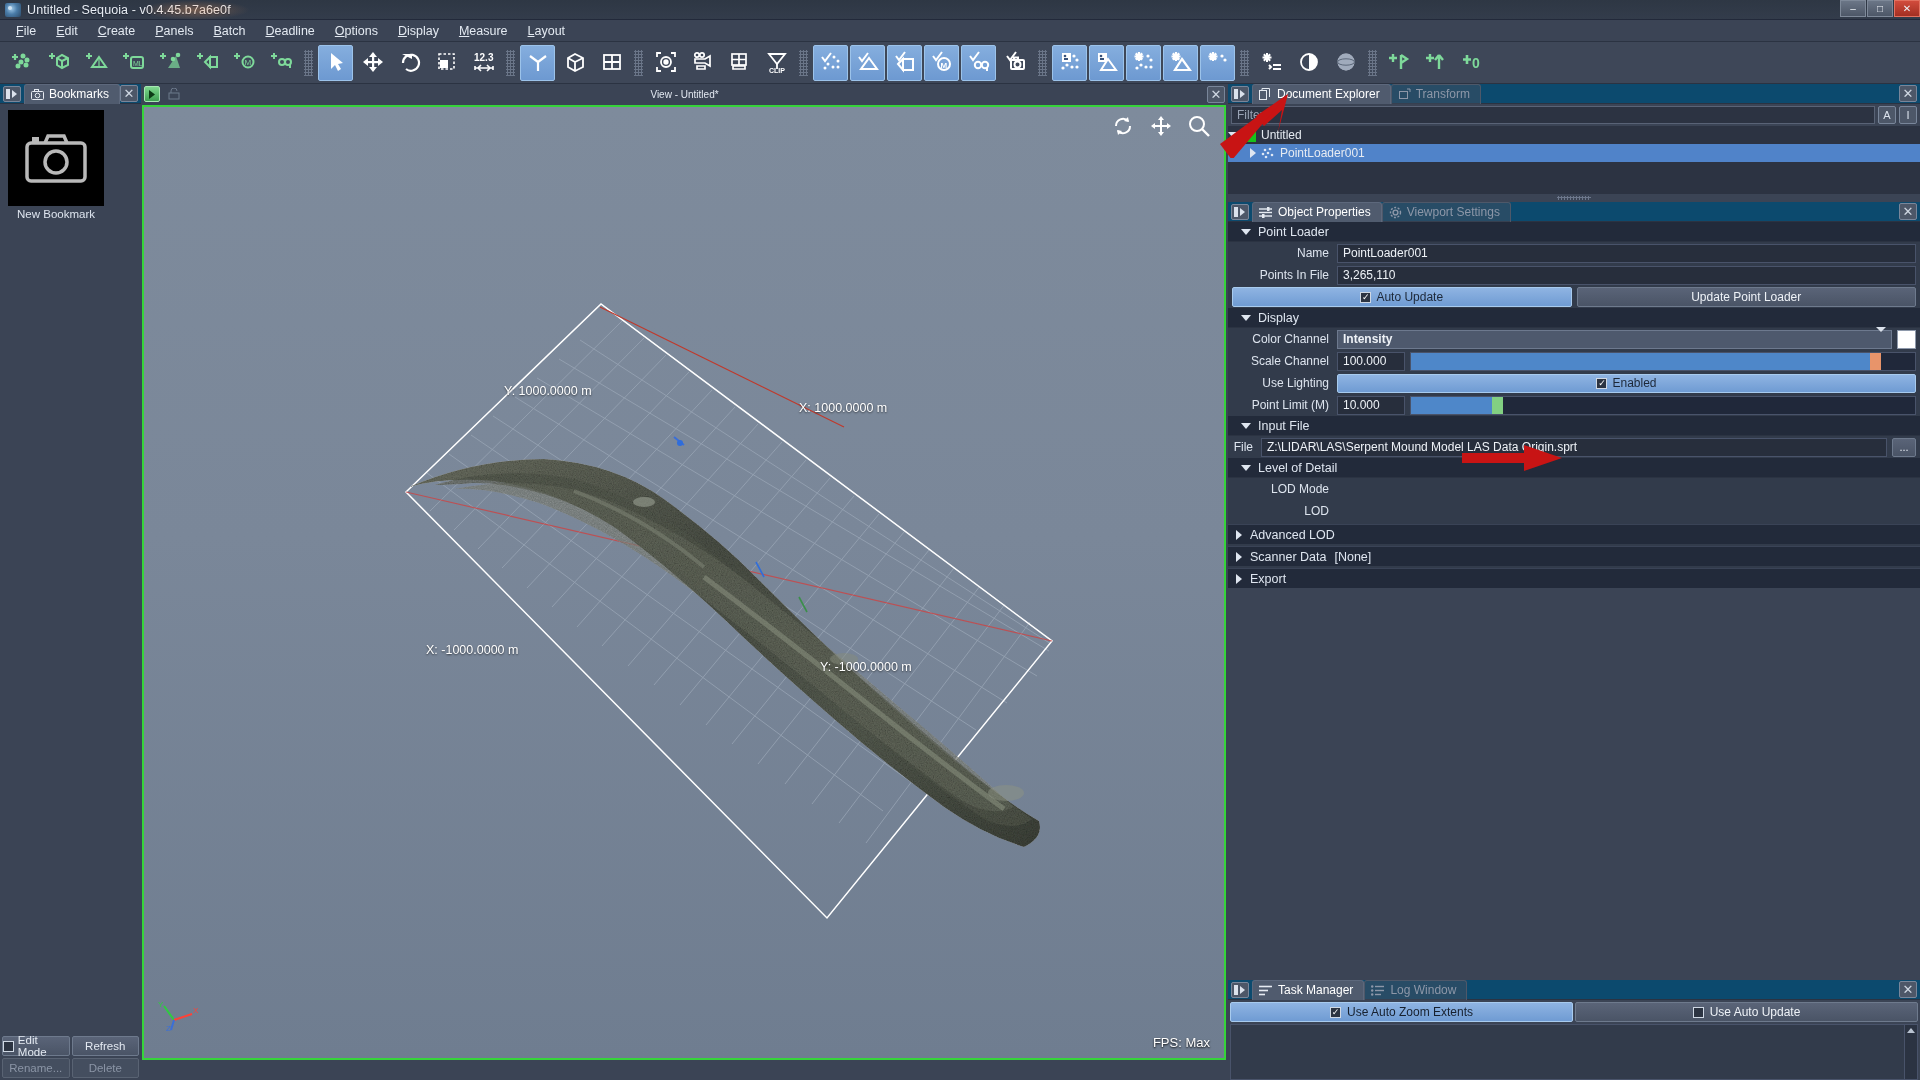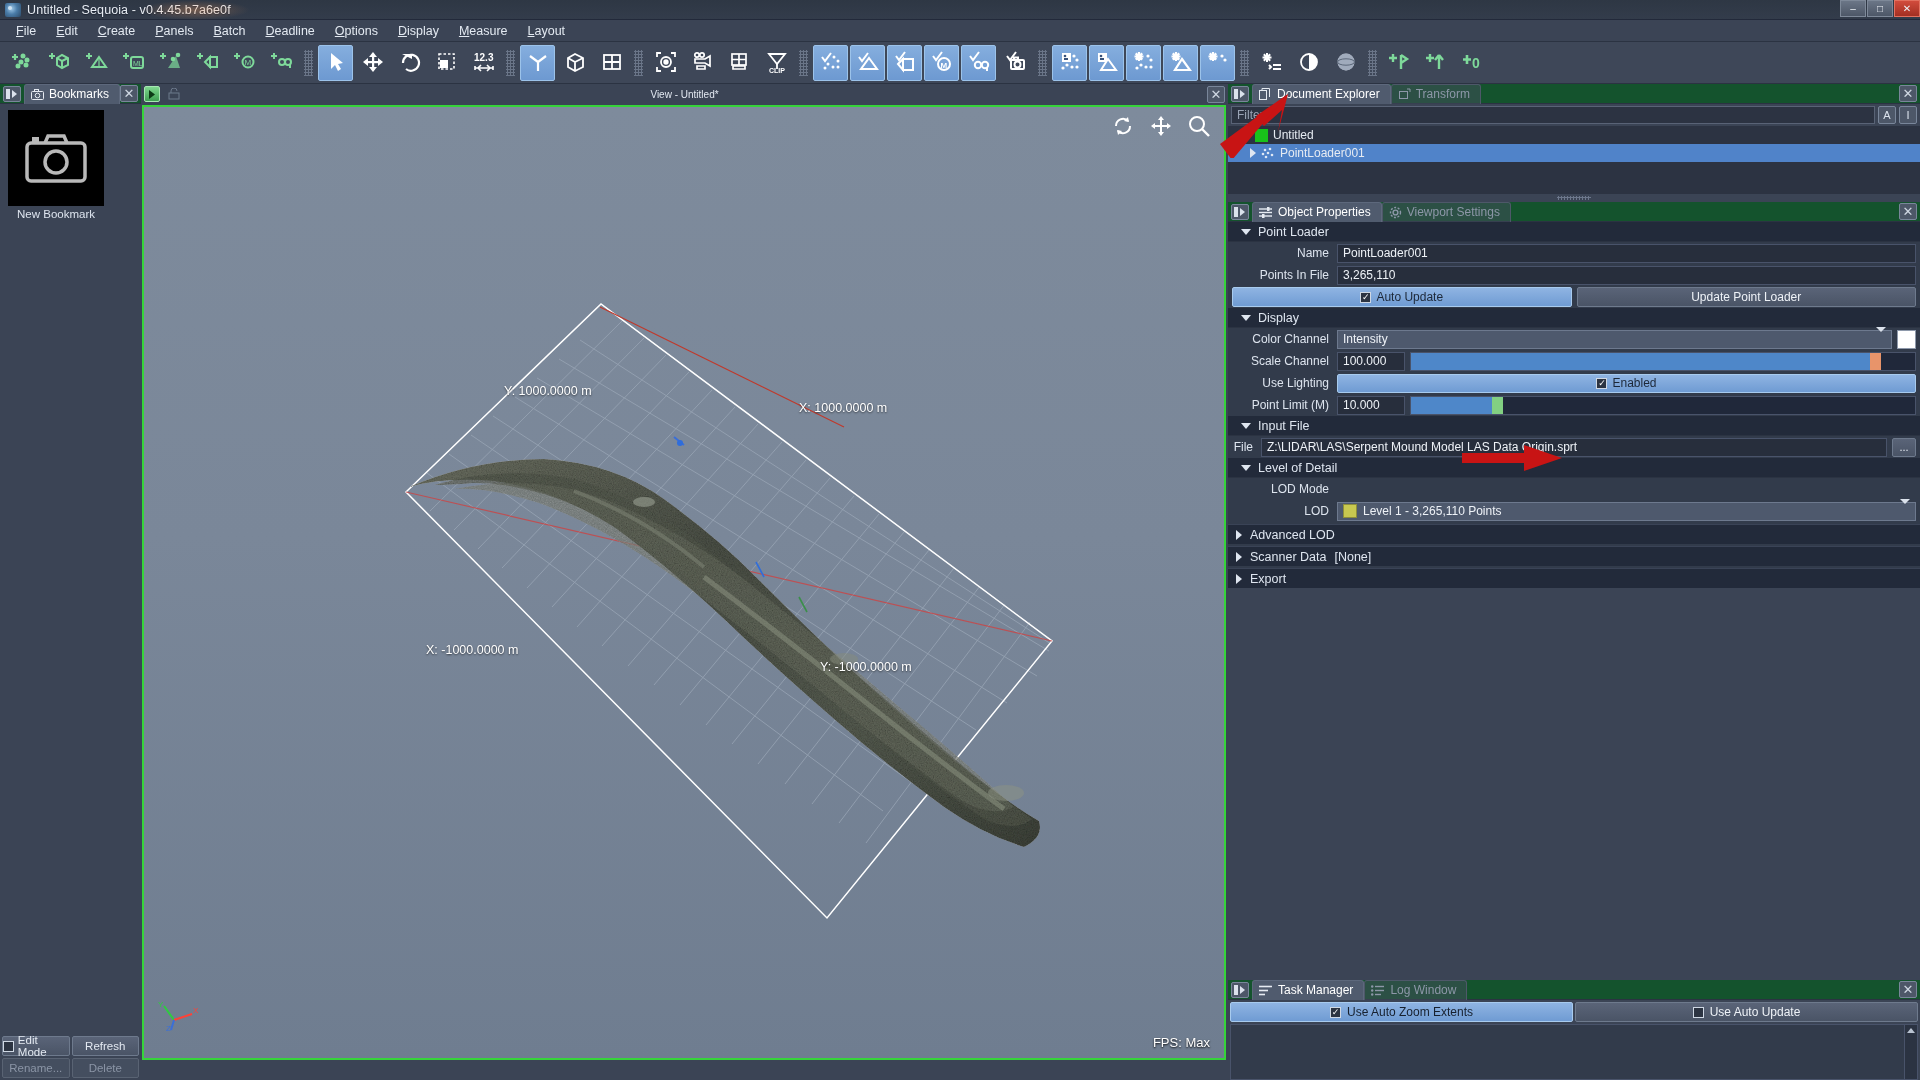--- a/index.html
+++ b/index.html
@@ -79,21 +79,21 @@
   .tb-btn svg { display: block; }
   .tb-grip {
     width: 9px; height: 26px; margin: 0 4px;
     background-image: radial-gradient(#8e9bb0 1px, transparent 1.2px);
     background-size: 3px 3px;
     opacity: .55;
   }
 
   
   .panel-head {
-    height: 20px; background: #14532d; display: flex; align-items: center;
+    height: 20px; background: #0c4a6e; display: flex; align-items: center;
     border-bottom: 1px solid #2b3342;
   }
   .pin-btn {
     width: 18px; height: 16px; margin: 0 3px;
     background: #4d5768; border: 1px solid #79869a; border-radius: 2px;
     display: flex; align-items: center; justify-content: center;
   }
   .tab {
     height: 20px; padding: 0 10px 0 6px; display: flex; align-items: center; gap: 5px;
     font-size: 12px; color: #e6ebf2; background: #49536580;
@@ -180,21 +180,21 @@
     flex: 1; height: 18px; background: #2c3342; border: 1px solid #596376;
     color: #9aa4b5; font-size: 12px; padding: 0 5px; line-height: 16px;
   }
   .sq-btn {
     width: 18px; height: 18px; background: #4d5768; border: 1px solid #79869a;
     color: #dbe2ec; font-size: 11px; text-align: center; line-height: 16px; border-radius: 2px;
   }
   .tree { background: #2c3342; }
   .tree-row {
     height: 18px; display: flex; align-items: center; gap: 5px;
-    font-size: 12px; color: #e6ebf2; padding-left: 12px;
+    font-size: 12px; color: #e6ebf2; padding-left: 0;
   }
   .tree-row.sel { background: #5083c9; }
   .tri { width: 0; height: 0; }
   .tri.down { border-left: 5px solid transparent; border-right: 5px solid transparent; border-top: 6px solid #dfe6f0; }
   .tri.right { border-top: 5px solid transparent; border-bottom: 5px solid transparent; border-left: 6px solid #dfe6f0; }
   .swatch-green { width: 13px; height: 13px; background: #18c21a; }
 
   .splitter {
     height: 8px; display: flex; align-items: center; justify-content: center;
     background: #3b4455;
@@ -218,21 +218,21 @@
     width: 100px; text-align: right; font-size: 12px; color: #dde4ee; padding-right: 3px;
   }
   .pfield {
     flex: 1; height: 19px; background: #272e3c; border: 1px solid #49536a;
     color: #eef2f7; font-size: 12px; padding: 0 5px; line-height: 17px;
   }
   .pfield.num { flex: 0 0 68px; }
   .pdrop {
     flex: 1; height: 19px; background: #4e596d; border: 1px solid #6d798e;
     color: #eef2f7; font-size: 12px; padding: 0 5px; line-height: 17px;
-    display: flex; align-items: center; gap: 6px;
+    display: flex; align-items: center; gap: 6px; font-weight: bold;
   }
   .pdrop .arrow { margin-left: auto; }
   .caret {
     width: 0; height: 0; border-left: 5px solid transparent;
     border-right: 5px solid transparent; border-top: 5px solid #dbe2ec;
   }
   .pbtn {
     flex: 1; height: 20px; display: flex; align-items: center; justify-content: center; gap: 5px;
     font-size: 12px; color: #eef2f7; border-radius: 2px;
     background: linear-gradient(to bottom, #5a6478, #4a5466); border: 1px solid #6e7a8d;
@@ -1028,25 +1028,20 @@
 
       <div class="sec-head">
         <div class="tri down"></div>
         <span>Level of Detail</span>
       </div>
       <div class="prow">
         <div class="plabel">LOD Mode</div>
       </div>
       <div class="prow">
         <div class="plabel">LOD</div>
-        <div class="pdrop">
-          <span class="lod-sw"></span>
-          <span>Level 1 - 3,265,110 Points</span>
-          <span class="arrow"><span class="caret"></span></span>
-        </div>
       </div>
 
       <div id="collapsed-sections">
           <div class="collapse-row">
             <span class="tri right"></span>
             <span>Advanced LOD</span>
           </div>
           <div class="collapse-row">
             <span class="tri right"></span>
             <span>Scanner Data</span>

